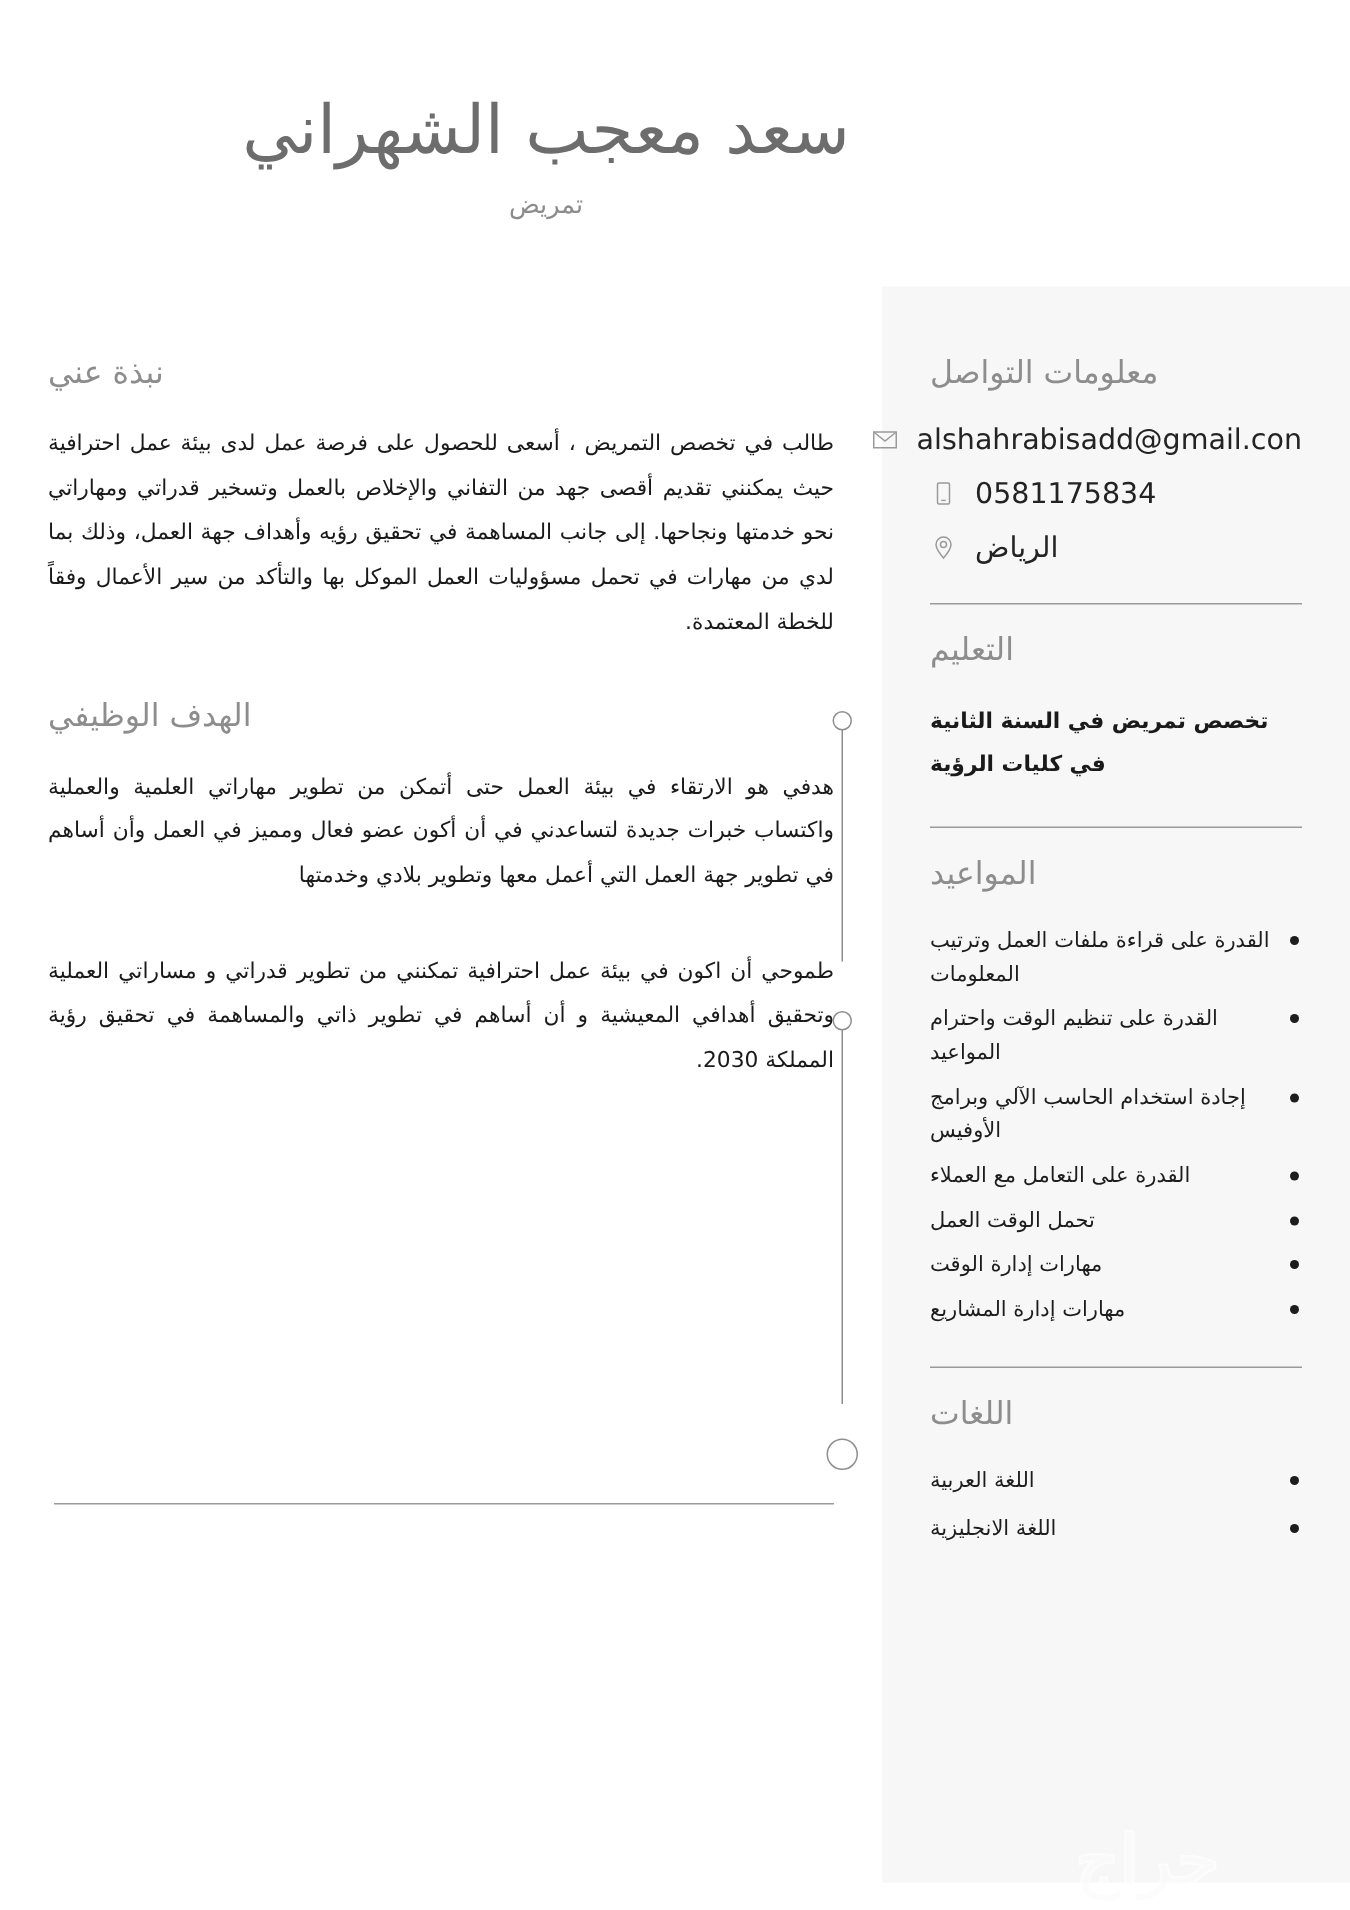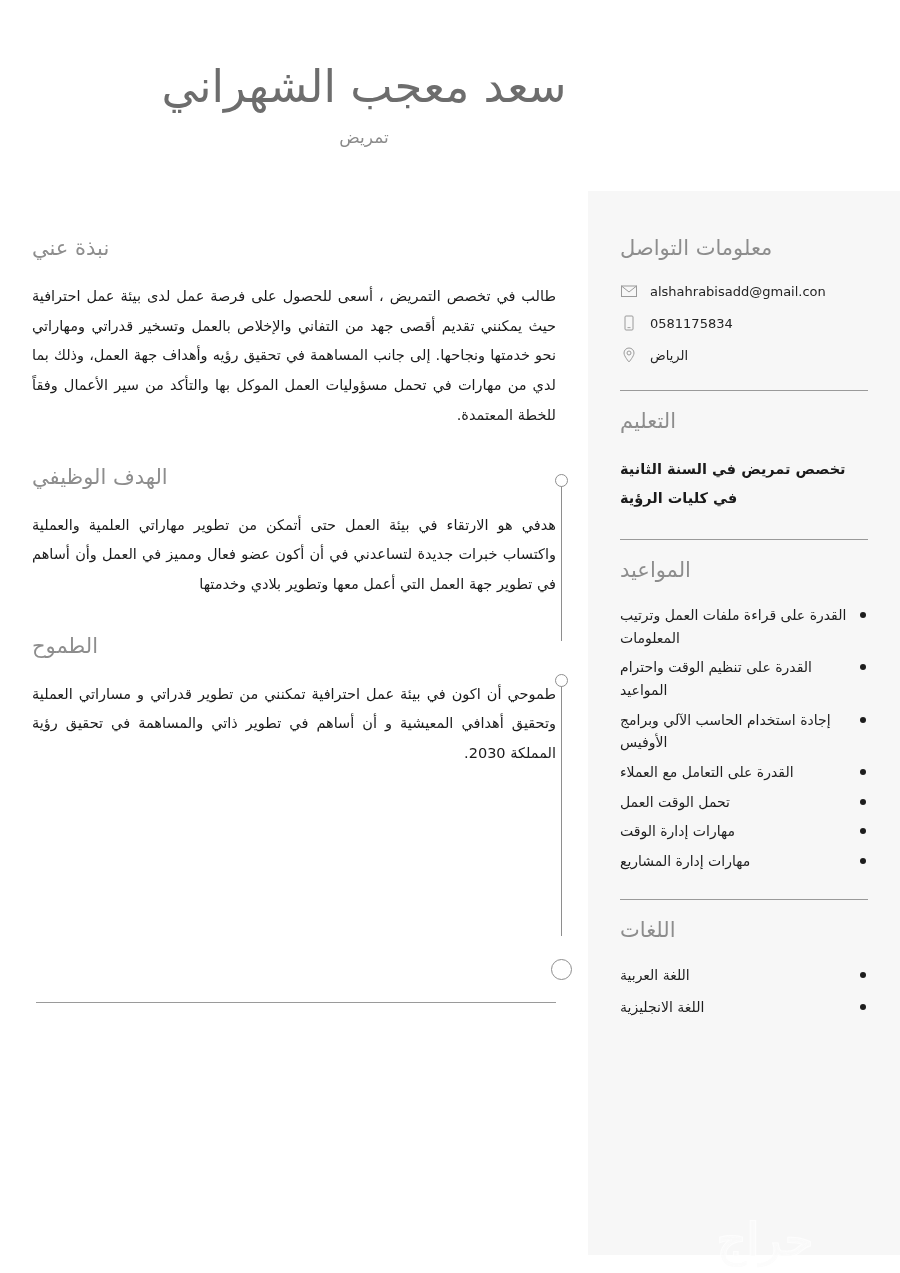--- a/index.html
+++ b/index.html
@@ -100,21 +100,21 @@
     width: 18px;
     height: 18px;
     flex: 0 0 18px;
     display: flex;
     align-items: center;
     justify-content: center;
   }
   .contact-icon svg { display: block; }
   .contact-text {
     flex: 1 1 auto;
-    font-size: 13px;
+    font-size: 19px;
     color: #232323;
     text-align: left;
     direction: ltr;
     unicode-bidi: plaintext;
     white-space: nowrap;
   }
   .contact-text.rtl {
     direction: rtl;
   }
 
@@ -283,21 +283,20 @@
     <div class="m-gap"></div>
 
     <div class="m-section">
       <div class="m-heading">الهدف الوظيفي</div>
       <p class="m-para last-left">هدفي هو الارتقاء في بيئة العمل حتى أتمكن من تطوير مهاراتي العلمية والعملية واكتساب خبرات جديدة لتساعدني في أن أكون عضو فعال ومميز في العمل وأن أساهم في تطوير جهة العمل التي أعمل معها وتطوير بلادي وخدمتها</p>
     </div>
 
     <div class="m-gap"></div>
 
     <div class="m-section">
-      <div class="m-heading">الطموح</div>
       <p class="m-para last-left">طموحي أن اكون في بيئة عمل احترافية تمكنني من تطوير قدراتي و مساراتي العملية وتحقيق أهدافي المعيشية و أن أساهم في تطوير ذاتي والمساهمة في تحقيق رؤية المملكة 2030.</p>
     </div>
 
   </div>
   <div class="main-bottom-rule"></div>
 </div>
 
 <div class="sidebar">
   <div class="sb-inner">
 

